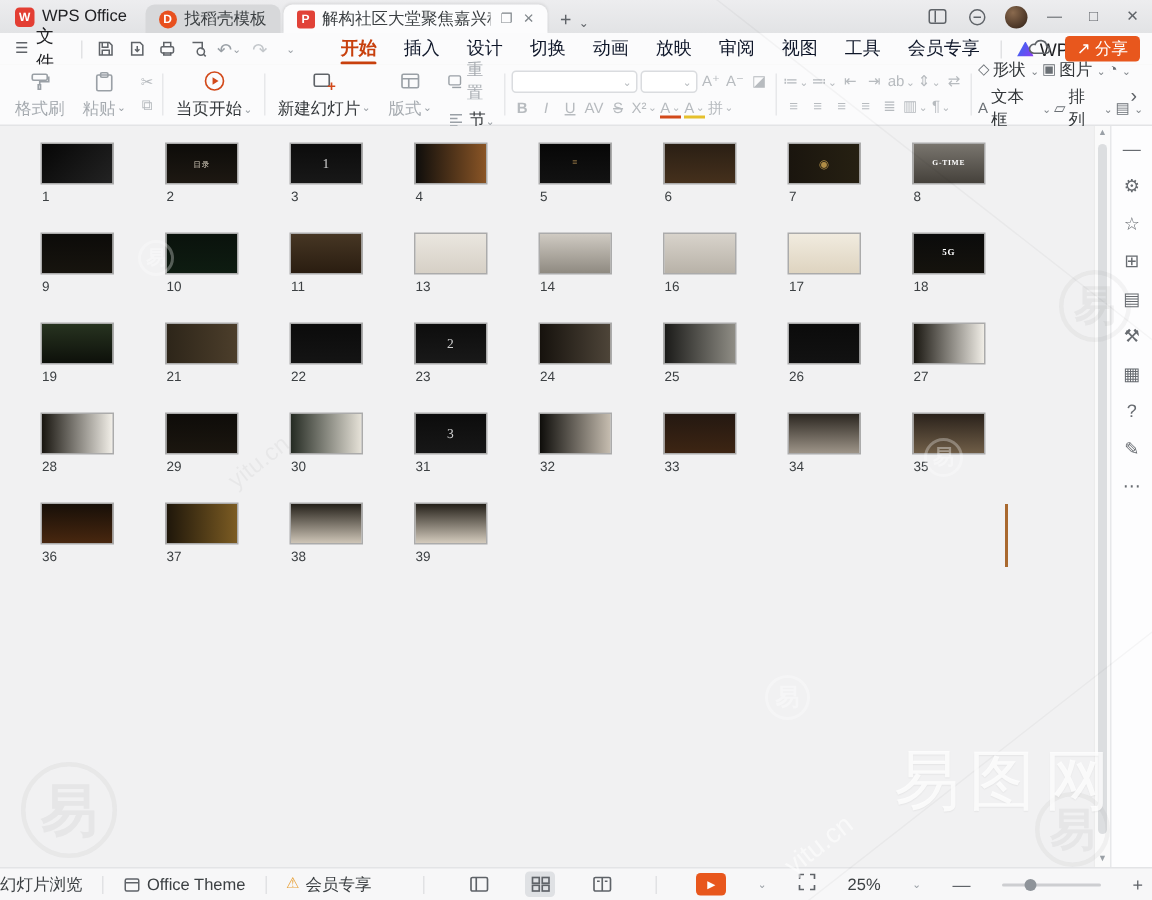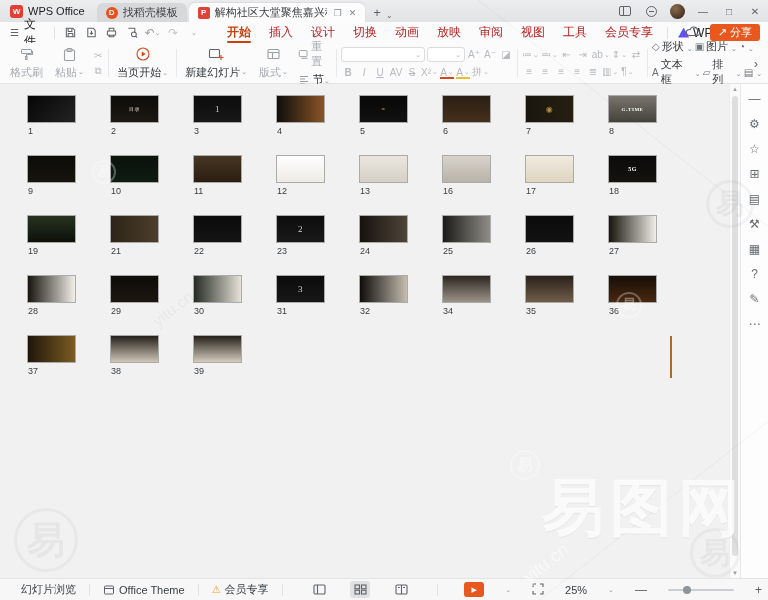--- a/index.html
+++ b/index.html
@@ -33,21 +33,21 @@
 .menubar{height:21px;background:#fbfbfc;display:flex;align-items:center;padding:0 8px;position:relative}
 .mb-file{display:flex;align-items:center;gap:5px;font-size:12px;color:#202124;padding:0 2px}
 .hamb{font-size:10px;color:#5f6368}
 .vdiv{width:1px;height:12px;background:#e1e2e4;margin:0 5px}
 .qico{width:21px;height:18px;display:flex;align-items:center;justify-content:center}
 .qico svg{stroke:#5f6368;fill:none;stroke-width:1.1}
 .undo{color:#9aa0a6;font-size:12px}
 .redo{color:#c3c7cb;font-size:12px}
 .cv{font-size:7px;color:#9aa0a6}
 #menu-items{display:flex;align-items:center;margin-left:14px}
-.menu-item{padding:0 9px;font-size:12px;color:#b91c1c;height:21px;line-height:21px;position:relative;white-space:nowrap}
+.menu-item{padding:0 9px;font-size:12px;color:#0f172a;height:21px;line-height:21px;position:relative;white-space:nowrap}
 .menu-item.active{color:#c8400d;font-weight:bold}
 .menu-item.active::after{content:"";position:absolute;left:9px;right:9px;bottom:0;height:2px;background:#c8400d;border-radius:1px}
 .ai-wrap{display:flex;align-items:center;gap:4px;padding:0 5px;font-size:12px;color:#202124;white-space:nowrap}
 .ai-logo{width:11px;height:10px;background:linear-gradient(120deg,#2f6bf2,#8b3df2);clip-path:polygon(50% 0,100% 100%,0 100%)}
 .mb-right{position:absolute;right:8px;display:flex;align-items:center;gap:9px}
 .share-btn{background:#e8571d;color:#fff;font-size:11px;border-radius:3px;height:17px;display:flex;align-items:center;gap:3px;padding:0 8px;white-space:nowrap}
 .cloud svg{stroke:#5f6368;fill:none;stroke-width:1.1}
 
 
 .ribbon{height:41px;background:#fbfbfc;border-bottom:1px solid #e3e4e6;display:flex;align-items:center;padding:0 2px;position:relative}
@@ -83,38 +83,38 @@
 .slide-num{font-size:9px;color:#3c4043;margin:3px 0 0 1px}
 .thumb-text{position:absolute;inset:0;display:flex;align-items:center;justify-content:center;font-family:"Liberation Serif",serif;letter-spacing:.5px}
 .cursor-line{position:absolute;left:670px;top:252px;width:2px;height:42px;background:#a9692f}
 .vscroll{width:11px;background:#fafafa;border-left:1px solid #ececec;position:relative}
 .vthumb{position:absolute;left:2px;right:2px;top:12px;height:460px;background:#dcdee0;border-radius:4px}
 .varr{position:absolute;left:0;right:0;text-align:center;font-size:6px;color:#9aa0a6}
 .sidebar{width:28px;background:#fdfdfe;border-left:1px solid #e7e8ea;display:flex;flex-direction:column;align-items:center;padding-top:8px;gap:11px}
 .sb-ico{font-size:12px;color:#676b70;height:14px;display:flex;align-items:center;justify-content:center}
 
 
-.statusbar{height:22px;background:#f7f7f8;border-top:1px solid #e3e4e6;display:flex;align-items:center;padding:0 21px;font-size:11px;color:#3c4043;position:relative}
+.statusbar{height:22px;background:#f7f7f8;border-top:1px solid #e3e4e6;display:flex;align-items:center;padding:0 0;font-size:11px;color:#3c4043;position:relative}
 .sb-left{display:flex;align-items:center;gap:8px;white-space:nowrap}
 .theme-wrap{display:flex;align-items:center;gap:4px}
 .warn{color:#e8a33d;font-size:10px}
 .sb-right{position:absolute;right:6px;display:flex;align-items:center;gap:21px}
 .view-btn{width:20px;height:17px;display:flex;align-items:center;justify-content:center;border-radius:3px}
 .view-btn.active{background:#dfe1e4}
 .view-btn svg,.fit-btn svg{stroke:#5f6368;fill:none;stroke-width:1.1}
 .playbtn{width:20px;height:15px;background:#e8571d;border-radius:3px;color:#fff;font-size:7px;display:flex;align-items:center;justify-content:center}
 .zoomtxt{font-size:11px;color:#3c4043}
 .zminus,.zplus{font-size:12px;color:#5f6368}
 .slider{width:66px;height:2px;background:#cdced1;border-radius:1px;position:relative}
 .slider .knob{position:absolute;left:22%;top:-3px;width:8px;height:8px;border-radius:50%;background:#8f949a}
 
 
 .wm{position:absolute;inset:0;pointer-events:none;z-index:50;overflow:hidden}
 .wm-line{position:absolute;height:1px;width:1300px;background:rgba(0,0,0,.035)}
-.wm-big{position:absolute;right:22px;bottom:50px;font-size:62px;font-weight:bold;letter-spacing:6px;color:rgba(255,255,255,.8);text-shadow:0 1px 1px rgba(0,0,0,.05)}
+.wm-big{position:absolute;right:22px;bottom:50px;font-size:44px;font-weight:normal;letter-spacing:6px;color:rgba(255,255,255,.8);text-shadow:0 1px 1px rgba(0,0,0,.05)}
 .wm-site{position:absolute;right:196px;bottom:26px;transform:rotate(-38deg);font-size:18px;color:rgba(255,255,255,.55)}
 .wm-site2{position:absolute;left:150px;top:300px;transform:rotate(-38deg);font-size:16px;color:rgba(0,0,0,.04)}
 .wm-circ{position:absolute;border-radius:50%;display:flex;align-items:center;justify-content:center;font-weight:bold}
 .wm-circ.w{border:2px solid rgba(255,255,255,.3);color:rgba(255,255,255,.38)}
 .wm-circ.g{border:3px solid rgba(120,120,120,.07);color:rgba(120,120,120,.09)}
 </style>
 </head>
 <body>
 
 <div class="titlebar">
@@ -439,28 +439,28 @@
         </div>
         <div>
           <div class="slide-thumb" style="background: linear-gradient(rgb(10, 18, 12), rgb(14, 28, 17));"></div>
           <div class="slide-num">10</div>
         </div>
         <div>
           <div class="slide-thumb" style="background: linear-gradient(rgb(70, 54, 36), rgb(42, 29, 16));"></div>
           <div class="slide-num">11</div>
         </div>
         <div>
-          <div class="slide-thumb" style="background: linear-gradient(rgb(255, 255, 255), rgb(238, 235, 229));"></div>
-          <div class="slide-num">12</div>
-        </div>
-        <div>
           <div class="slide-thumb" style="background: linear-gradient(rgb(234, 230, 223), rgb(214, 208, 198));"></div>
           <div class="slide-num">13</div>
         </div>
         <div>
+          <div class="slide-thumb" style="background: linear-gradient(rgb(207, 202, 194), rgb(143, 138, 129));"></div>
+          <div class="slide-num">14</div>
+        </div>
+        <div>
           <div class="slide-thumb" style="background: linear-gradient(rgb(216, 211, 203), rgb(184, 178, 168));"></div>
           <div class="slide-num">16</div>
         </div>
         <div>
           <div class="slide-thumb" style="background: linear-gradient(rgb(241, 235, 223), rgb(222, 212, 192));"></div>
           <div class="slide-num">17</div>
         </div>
         <div>
           <div class="slide-thumb" style="background: linear-gradient(rgb(11, 11, 11), rgb(21, 19, 13));">
             <span class="thumb-text" style="color: rgb(255, 255, 255); font-size: 6px; font-weight: bold;">5G</span>
@@ -515,20 +515,24 @@
         </div>
         <div>
           <div class="slide-thumb" style="background: linear-gradient(rgb(12, 12, 12), rgb(23, 23, 23));">
             <span class="thumb-text" style="color: rgb(208, 208, 208); font-size: 9px;">3</span>
           </div>
           <div class="slide-num">31</div>
         </div>
         <div>
           <div class="slide-thumb" style="background: linear-gradient(90deg, rgb(14, 13, 10), rgb(198, 189, 176));"></div>
           <div class="slide-num">32</div>
+        </div>
+        <div>
+          <div class="slide-thumb" style="background: linear-gradient(rgb(36, 24, 17), rgb(61, 37, 19));"></div>
+          <div class="slide-num">33</div>
         </div>
         <div>
           <div class="slide-thumb" style="background: linear-gradient(rgb(43, 38, 32), rgb(157, 148, 136));"></div>
           <div class="slide-num">34</div>
         </div>
         <div>
           <div class="slide-thumb" style="background: linear-gradient(rgb(42, 34, 27), rgb(111, 93, 71));"></div>
           <div class="slide-num">35</div>
         </div>
         <div>

